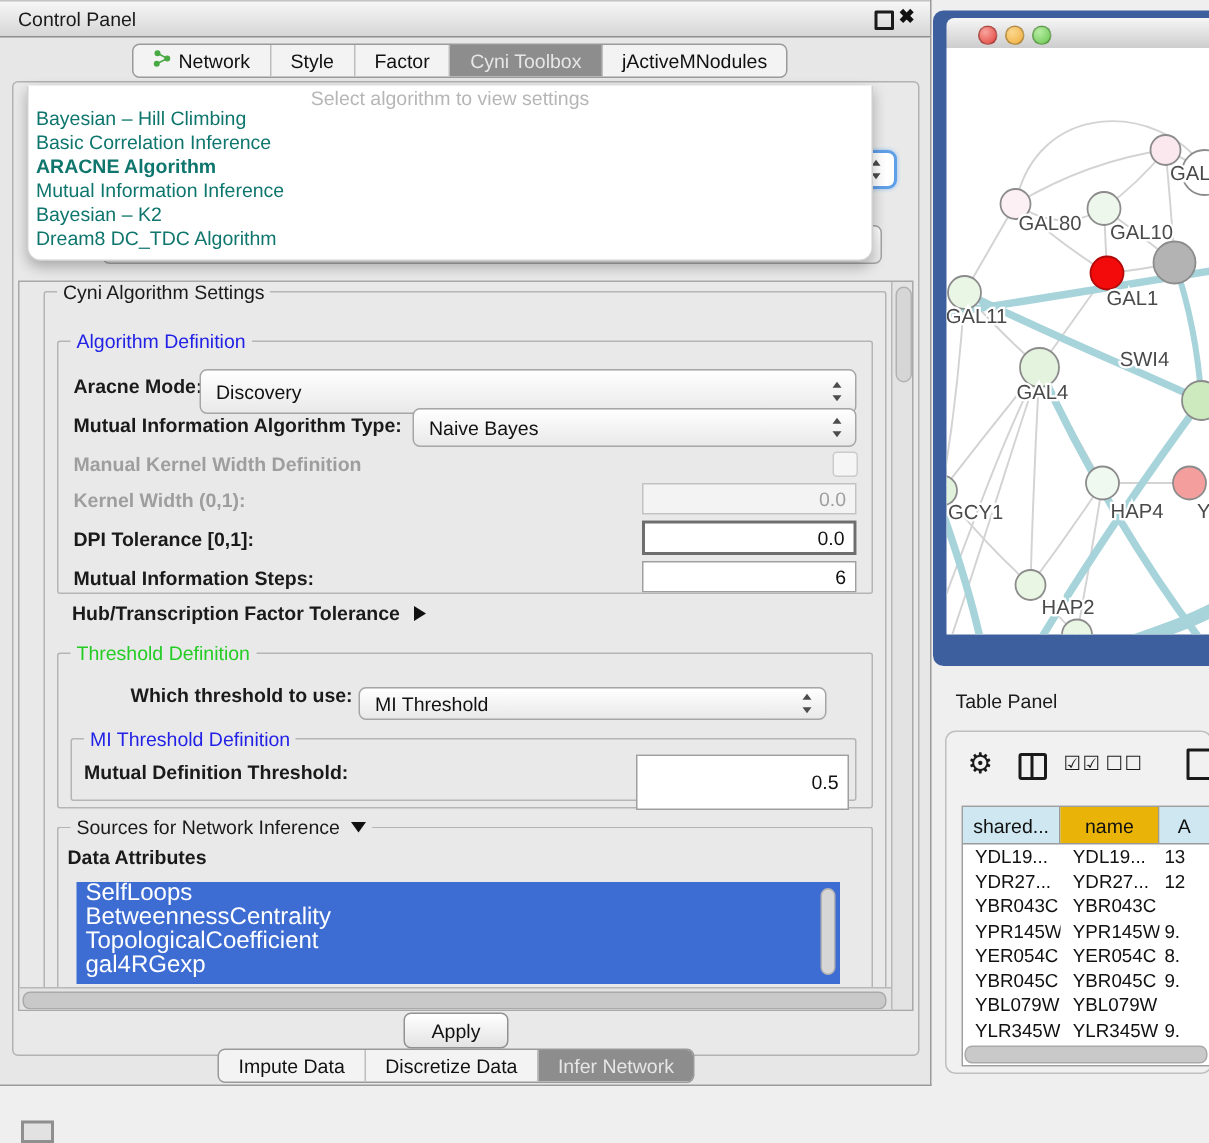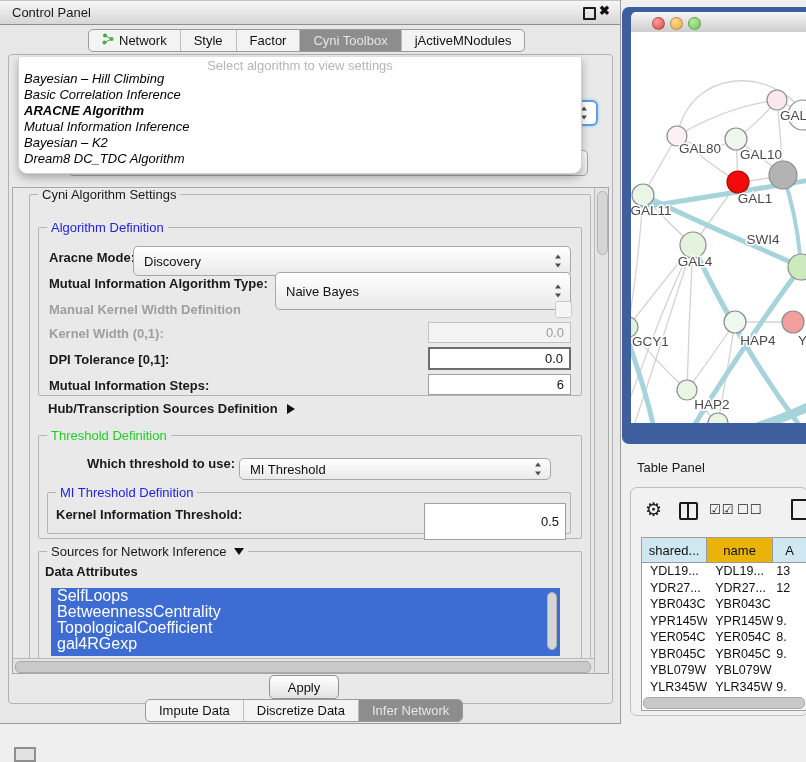--- a/index.html
+++ b/index.html
@@ -28,21 +28,21 @@
   .combo .updn{position:absolute;right:7px;top:50%;transform:translateY(-50%);width:9px;height:13px;}
   .combo .updn:before{content:"";position:absolute;left:1px;top:0;border-left:3.5px solid transparent;border-right:3.5px solid transparent;border-bottom:4.5px solid #4c4c4c;}
   .combo .updn:after{content:"";position:absolute;left:1px;bottom:0;border-left:3.5px solid transparent;border-right:3.5px solid transparent;border-top:4.5px solid #4c4c4c;}
   .hidden-combo1{left:68px;top:100px;width:530px;height:26px;border:2px solid #5f9fe8;box-shadow:0 0 3px #8fc0f0;border-radius:6px;background:#fff;z-index:2;}
   .hidden-combo2{left:68px;top:150px;width:520px;height:26px;z-index:2;color:#9a9a9a;}
 
   
   .overlay{left:18px;top:57px;width:562px;height:116px;background:#ffffff;border:1px solid #d0d0d0;border-top:none;border-radius:0 0 9px 9px;box-shadow:0 4px 9px rgba(0,0,0,.28);z-index:50;}
   .overlay .ph{position:absolute;left:0;top:1px;width:100%;text-align:center;font-size:13px;color:#b6b6b6;}
   .overlay .items{position:absolute;left:3px;top:14px;right:3px;}
-  .overlay .item{font-size:13px;color:#000000;height:16px;line-height:16px;padding-left:2px;font-style:italic;}
+  .overlay .item{font-size:13px;color:#0f766e;height:16px;line-height:16px;padding-left:2px;}
   .overlay .item.bold{font-weight:bold;}
 
   
   .scrollarea{left:12px;top:187px;width:595px;height:485px;border:1px solid #a8a8a8;background:#e9e9e9;overflow:hidden;}
   .group{position:absolute;border:1px solid #b5b5b5;border-radius:2px;}
   .group>.legend{position:absolute;top:-8px;left:8px;background:#e9e9e9;padding:0 4px;font-size:13px;line-height:15px;}
   .lg-black{color:#1a1a1a;}
   .lg-blue{color:#2222e6;}
   .lg-green{color:#25cc25;}
   .lbl{position:absolute;font-size:13px;font-weight:bold;color:#1a1a1a;white-space:nowrap;}
@@ -162,54 +162,54 @@
         <div class="group" style="left:8px;top:32px;width:542px;height:167px;">
           <span class="legend lg-blue">Algorithm Definition</span>
 
           <div class="lbl" style="left:10px;top:22px;">Aracne Mode:</div>
           <div class="combo" style="position:absolute;left:94px;top:18px;width:438px;height:30px;">
             <span>Discovery</span>
             <span class="updn"></span>
           </div>
 
           <div class="lbl" style="left:10px;top:48px;">Mutual Information Algorithm Type:</div>
-          <div class="combo" style="position:absolute;left:236px;top:44px;width:296px;height:38px;">
+          <div class="combo" style="position:absolute;left:236px;top:44px;width:296px;height:26px;">
             <span>Naive Bayes</span>
             <span class="updn"></span>
           </div>
 
           <div class="lbl dis" style="left:10px;top:74px;">Manual Kernel Width Definition</div>
           <div class="checkbox" style="left:516px;top:73px;"></div>
 
           <div class="lbl dis" style="left:10px;top:98px;">Kernel Width (0,1):</div>
           <div class="field dis" style="left:389px;top:94px;width:143px;height:21px;">0.0</div>
 
           <div class="lbl" style="left:10px;top:124px;">DPI Tolerance [0,1]:</div>
           <div class="field strong" style="left:389px;top:119px;width:143px;height:23px;">0.0</div>
 
           <div class="lbl" style="left:10px;top:150px;">Mutual Information Steps:</div>
           <div class="field" style="left:389px;top:146px;width:143px;height:21px;">6</div>
         </div>
 
         <div class="lbl" style="left:18px;top:206px;">
-          <span>Hub/Transcription Sources Definition</span><span class="tri-right"></span>
+          <span>Hub/Transcription Factor Tolerance</span><span class="tri-right"></span>
         </div>
 
         <div class="group" style="left:8px;top:240px;width:542px;height:102px;">
           <span class="legend lg-green">Threshold Definition</span>
 
           <div class="lbl" style="left:48px;top:20px;">Which threshold to use:</div>
           <div class="combo" style="position:absolute;left:200px;top:22px;width:312px;height:22px;">
             <span>MI Threshold</span>
             <span class="updn"></span>
           </div>
 
           <div class="group" style="left:8px;top:56px;width:522px;height:40px;">
             <span class="legend lg-blue">MI Threshold Definition</span>
-            <div class="lbl" style="left:8px;top:14px;">Kernel Information Threshold:</div>
+            <div class="lbl" style="left:8px;top:14px;">Mutual Definition Threshold:</div>
             <div class="field" style="left:376px;top:10px;width:142px;height:37px;">0.5</div>
           </div>
         </div>
 
         <div class="group" style="left:8px;top:356px;width:542px;height:120px;border-bottom:none;">
           <span class="legend lg-black"><span>Sources for Network Inference</span><span class="tri-down"></span></span>
           <div class="lbl" style="left:6px;top:12px;">Data Attributes</div>
           <div class="listbox" style="left:12px;top:36px;width:509px;height:68px;">
             <div class="li">SelfLoops</div>
             <div class="li">BetweennessCentrality</div>

